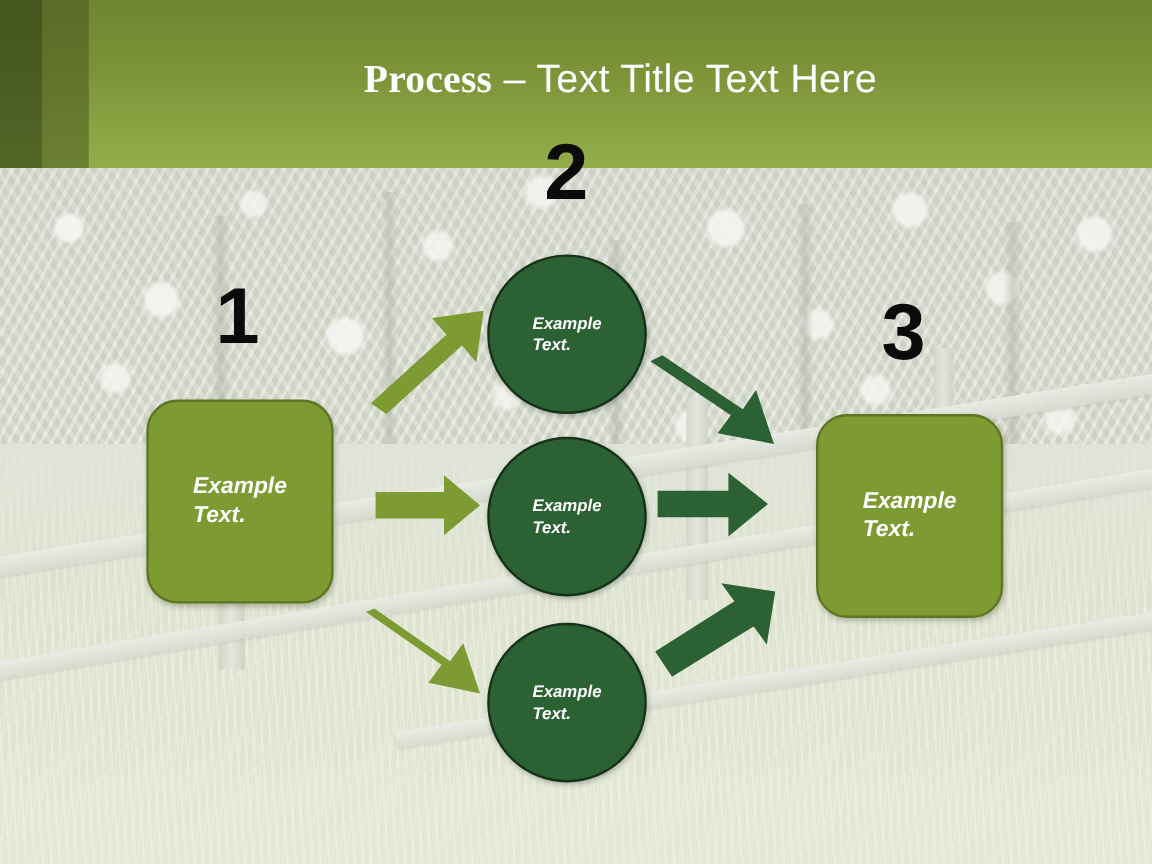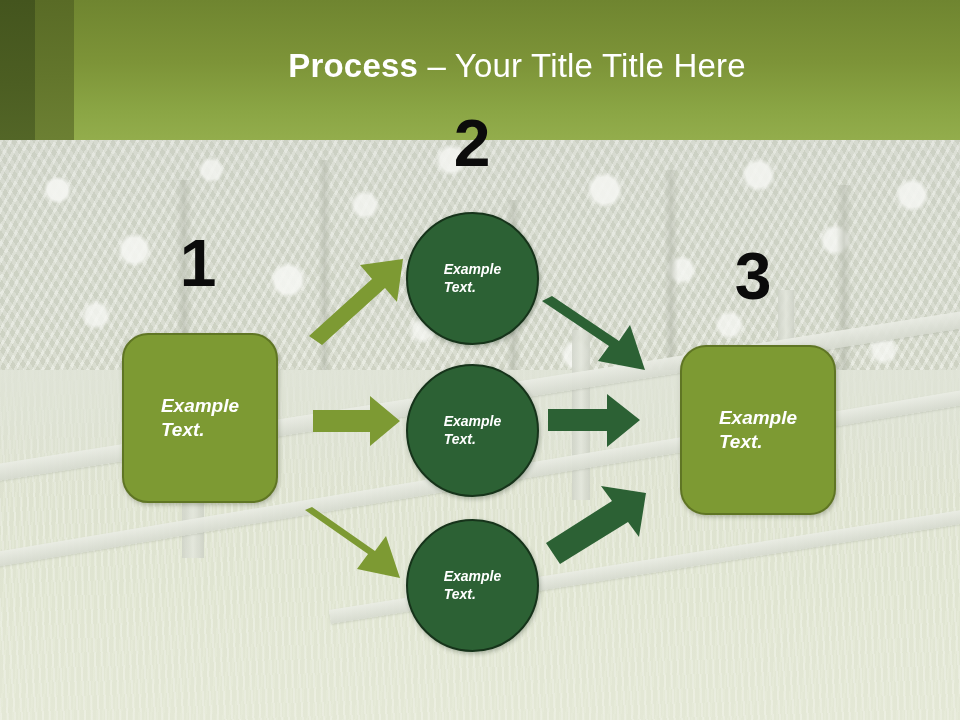--- a/index.html
+++ b/index.html
@@ -119,21 +119,21 @@
     position: absolute;
     left: 74px; top: 46px;
     width: 886px;
     text-align: center;
     color: #ffffff;
     font-size: 33px;
     line-height: 40px;
     letter-spacing: 0.2px;
     white-space: nowrap;
   }
-  #title .t-strong { font-weight: bold; }
+  #title .t-strong { font-weight: bold; font-family: Liberation Serif, serif; }
   #title .t-rest { font-weight: normal; }
 
   
   .step-num {
     position: absolute;
     color: #0b0b0b;
     font-weight: bold;
     font-size: 66px;
     line-height: 66px;
     text-align: center;
@@ -207,21 +207,21 @@
     <div class="rail" style="left:330px; top:470px; width:700px; height:14px; transform: rotate(-9deg); transform-origin: left center;"></div>
 
     <div id="photo-wash"></div>
   </div>
 
   <div id="header">
     <div id="header-band-dark"></div>
     <div id="header-band-mid"></div>
   </div>
   <div id="title">
-    <span class="t-strong">Process</span><span class="t-rest"> – Your Title Title Here</span>
+    <span class="t-strong">Process</span><span class="t-rest"> – Text Title Text Here</span>
   </div>
 
   <div class="step-num" style="left:427px; top:110px;">2</div>
 
   <svg id="arrows" viewBox="0 0 960 720">
 
     <g>
       <polygon fill="#7d9a33" points="309,336 372,279 360,265 403,259 397,302 385,288 322,345"></polygon>
     </g>
 

